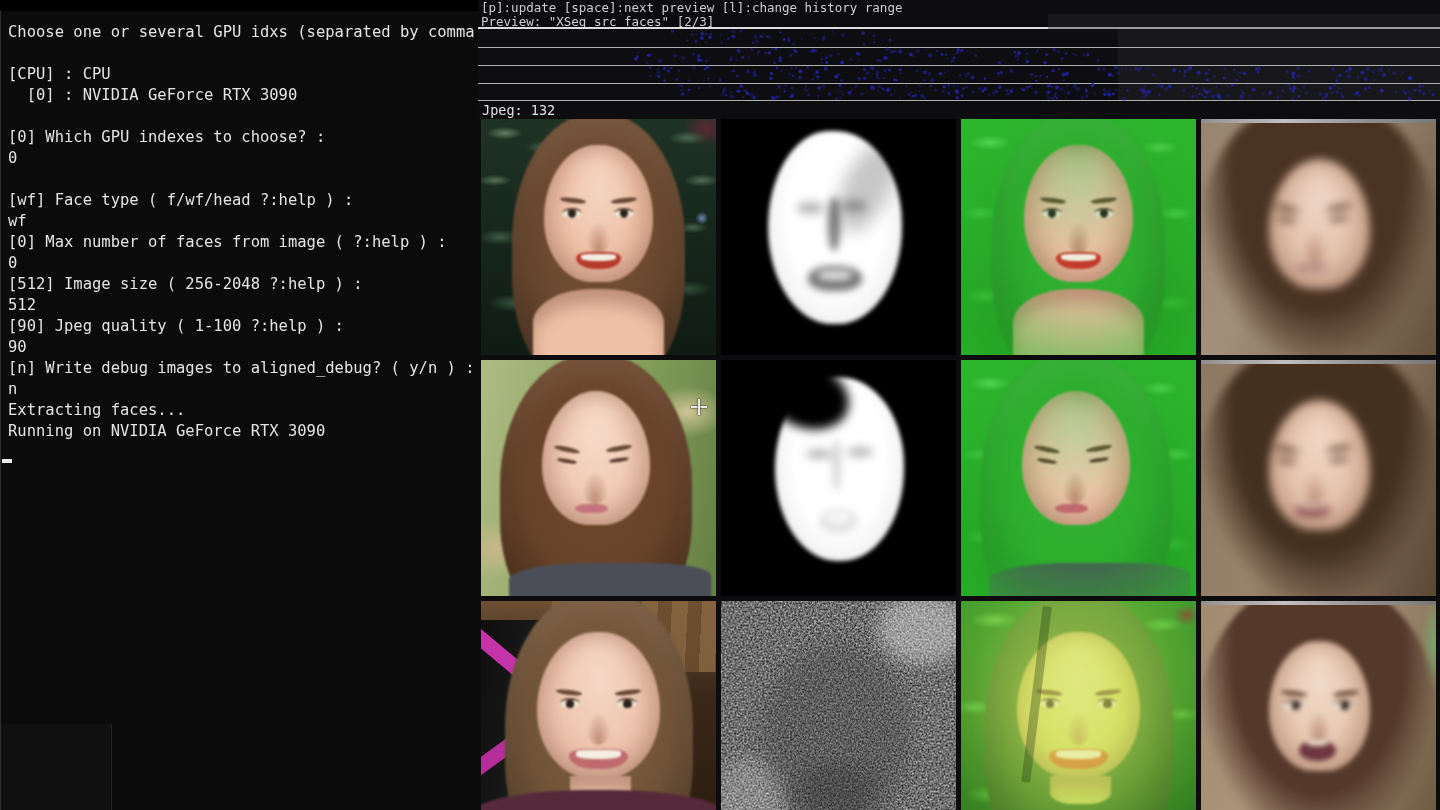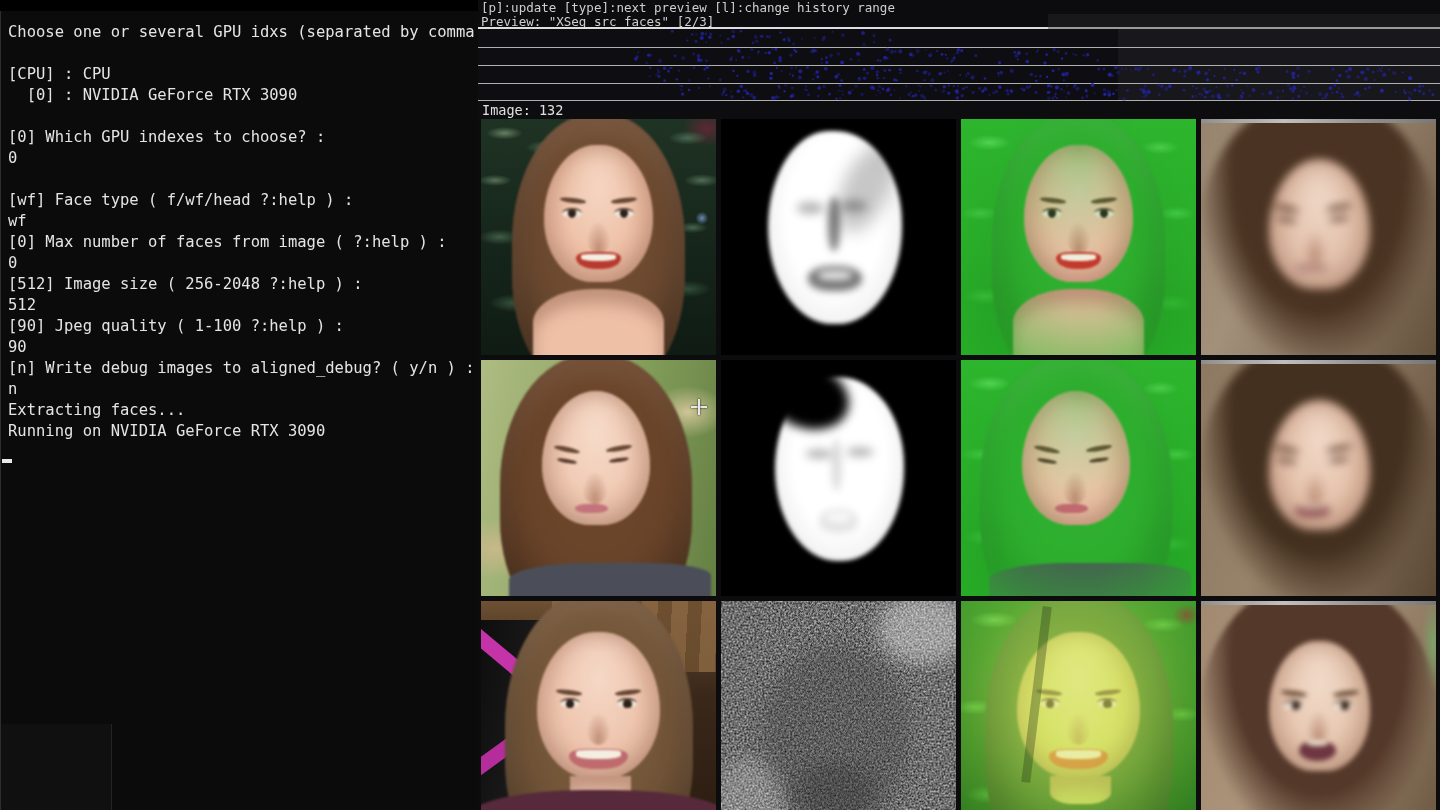--- a/index.html
+++ b/index.html
@@ -225,21 +225,21 @@
 [n] Write debug images to aligned_debug? ( y/n ) :
 n
 Extracting faces...
 Running on NVIDIA GeForce RTX 3090</pre>
     <div id="term-cursor" style="display: block;"></div>
     <div id="term-vline"></div>
     <div id="term-patch"></div>
   </div>
 
   <div id="preview">
-    <div id="hdr1" class="hdr">[p]:update [type]:next preview [l]:change history range</div>
+    <div id="hdr1" class="hdr">[p]:update [space]:next preview [l]:change history range</div>
     <div id="hdr2" class="hdr">Preview: "XSeg src faces" [2/3]</div>
     <div id="hdr2-band"></div>
     <div id="sep-a"></div>
     <div id="sep-b"></div>
 
     <div id="graph">
       <div id="graph-light"></div>
       <div id="graph-lines">
           <div class="gridline" style="top: 18px; background: rgb(176, 176, 176);"></div>
           <div class="gridline" style="top: 36px; background: rgb(176, 176, 176);"></div>
@@ -789,21 +789,21 @@
             <circle cx="530.0" cy="64.9" r="1.5" fill="#2323aa" opacity="0.54"></circle>
             <circle cx="740.5" cy="67.8" r="1.7" fill="#2323aa" opacity="0.65"></circle>
             <circle cx="263.3" cy="57.3" r="1.8" fill="#2323aa" opacity="0.80"></circle>
             <circle cx="570.1" cy="63.6" r="1.3" fill="#2323aa" opacity="0.83"></circle>
             <circle cx="635.4" cy="64.8" r="1.4" fill="#2323aa" opacity="0.89"></circle>
             <circle cx="931.6" cy="63.7" r="1.4" fill="#2323aa" opacity="0.40"></circle>
           </svg></div>
     </div>
 
     <div id="iterbar">
-      <span>Image:</span>
+      <span>Jpeg:</span>
       <span> </span>
       <span>132</span>
     </div>
 
     <div id="grid">
         <div class="cell kind-source-photo bg-leaves-dark pose-front-smile" style="--skin: #eec0a6; --hair: #6e4b31; --lip: #b8392e;">
           <div class="scene"></div>
           <div class="person">
             <div class="hair"></div>
             <div class="face"></div>

